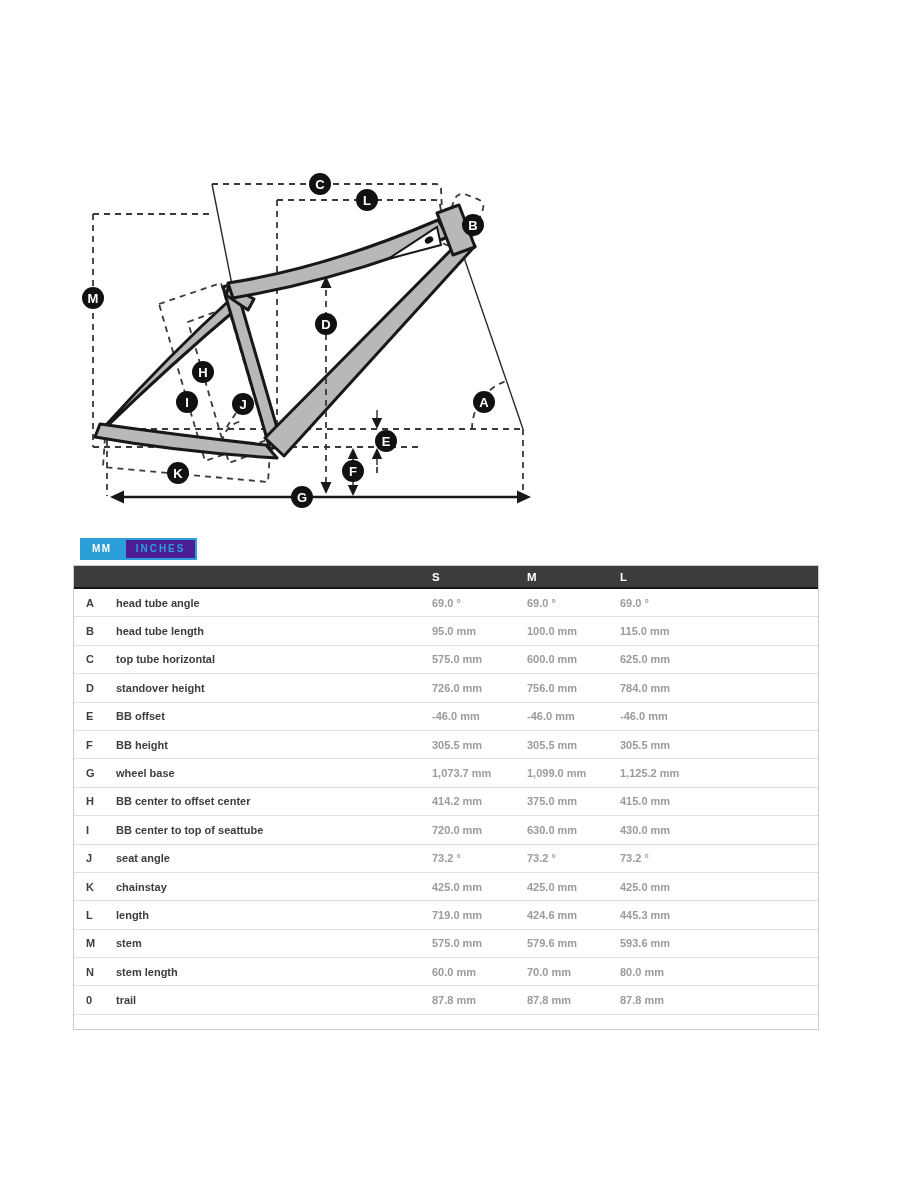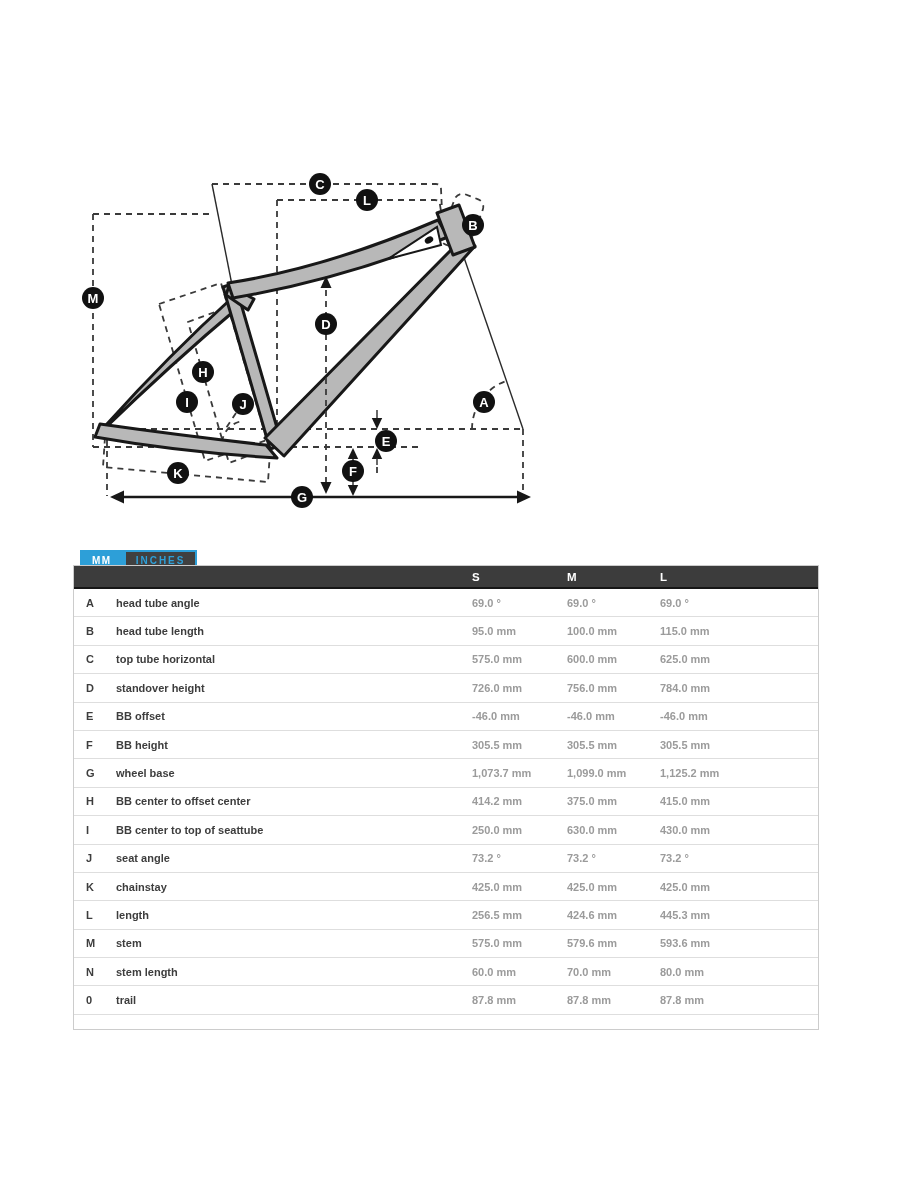--- a/index.html
+++ b/index.html
@@ -7,34 +7,34 @@
         font-family:"Liberation Sans",sans-serif;}
   
   .diagram{position:absolute;left:75px;top:155px;width:485px;height:365px;}
   .dash{fill:none;stroke:#3a3a3a;stroke-width:1.8;stroke-dasharray:6 5;}
   .thin{fill:none;stroke:#2a2a2a;stroke-width:1.4;}
   .tube{fill:#b8b8b8;stroke:#181818;stroke-width:3;stroke-linejoin:round;}
   .lblc{fill:#111;}
   .lblt{fill:#fff;font:bold 13px "Liberation Sans",sans-serif;text-anchor:middle;}
   .arr{fill:#181818;stroke:none;}
   
-  .tabs{position:absolute;left:80px;top:538px;display:flex;align-items:center;margin-top:12px;}
+  .tabs{position:absolute;left:80px;top:538px;display:flex;align-items:center;}
   .tab{font-size:10px;font-weight:bold;cursor:pointer;line-height:12px;}
   .tab-mm{background:#2d9fd8;color:#fff;letter-spacing:1.5px;padding:5px 12px 5px 12px;}
-  .tab-inches{background:#404040;color:#2d9fd8;border:2px solid #2d9fd8;
+  .tab-inches{background:#4c1d95;color:#2d9fd8;border:2px solid #2d9fd8;
               letter-spacing:2px;padding:3px 10px;}
   
   .geo-table{position:absolute;left:73px;top:565px;width:746px;border:1px solid #ccc;
              background:#fff;box-sizing:border-box;}
   .gt-header{display:flex;align-items:center;background:#3c3c3c;color:#fff;height:21px;
              font-size:11.5px;font-weight:bold;border-bottom:2px solid #161616;}
   .gt-row{display:flex;align-items:center;height:27.4px;border-bottom:1px solid #dedede;
           font-size:11px;color:#3d3d3d;}
   .c-letter{width:30px;margin-left:12px;font-weight:bold;}
-  .c-name{width:356px;font-weight:bold;}
+  .c-name{width:316px;font-weight:bold;}
   .c-s{width:95px;}
   .c-m{width:93px;}
   .c-l{flex:1;}
   .val{color:#9b9b9b;font-weight:bold;}
   .gt-pad{height:14px;}
 </style>
 </head>
 <body>
 
 <div class="page">
@@ -228,42 +228,42 @@
         <div class="gt-row">
           <span class="c-letter">H</span>
           <span class="c-name">BB center to offset center</span>
           <span class="c-s val">414.2 mm</span>
           <span class="c-m val">375.0 mm</span>
           <span class="c-l val">415.0 mm</span>
         </div>
         <div class="gt-row">
           <span class="c-letter">I</span>
           <span class="c-name">BB center to top of seattube</span>
-          <span class="c-s val">250.0 mm</span>
+          <span class="c-s val">720.0 mm</span>
           <span class="c-m val">630.0 mm</span>
           <span class="c-l val">430.0 mm</span>
         </div>
         <div class="gt-row">
           <span class="c-letter">J</span>
           <span class="c-name">seat angle</span>
           <span class="c-s val">73.2 °</span>
           <span class="c-m val">73.2 °</span>
           <span class="c-l val">73.2 °</span>
         </div>
         <div class="gt-row">
           <span class="c-letter">K</span>
           <span class="c-name">chainstay</span>
           <span class="c-s val">425.0 mm</span>
           <span class="c-m val">425.0 mm</span>
           <span class="c-l val">425.0 mm</span>
         </div>
         <div class="gt-row">
           <span class="c-letter">L</span>
           <span class="c-name">length</span>
-          <span class="c-s val">256.5 mm</span>
+          <span class="c-s val">719.0 mm</span>
           <span class="c-m val">424.6 mm</span>
           <span class="c-l val">445.3 mm</span>
         </div>
         <div class="gt-row">
           <span class="c-letter">M</span>
           <span class="c-name">stem</span>
           <span class="c-s val">575.0 mm</span>
           <span class="c-m val">579.6 mm</span>
           <span class="c-l val">593.6 mm</span>
         </div>

